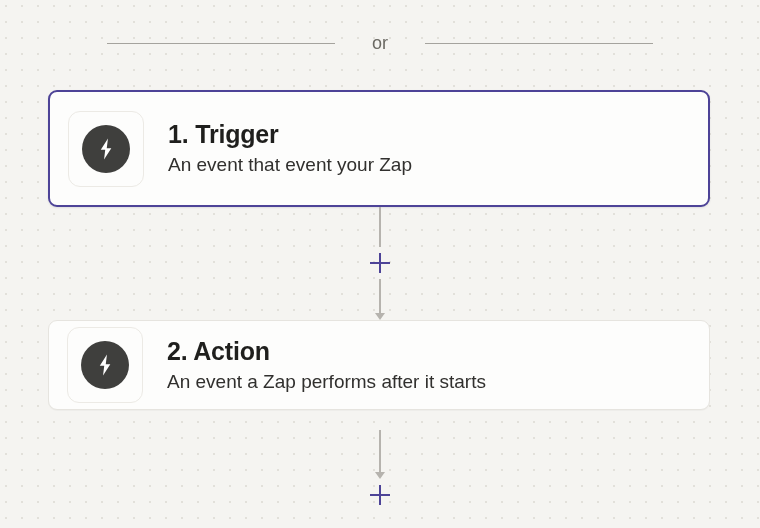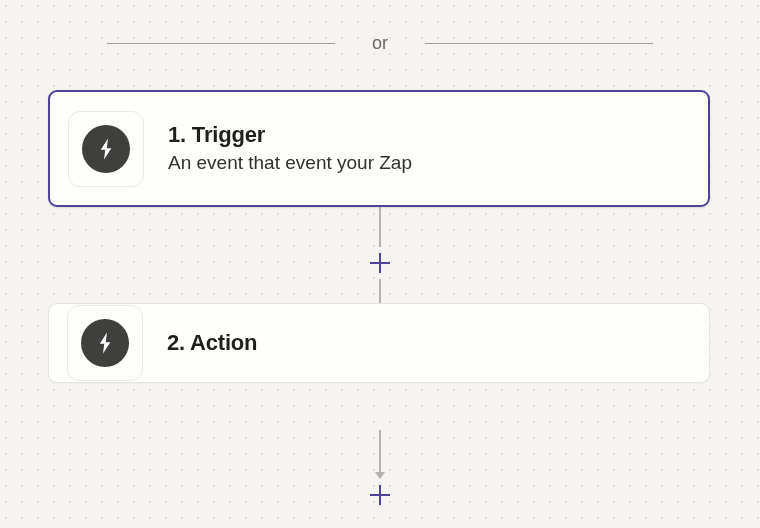--- a/index.html
+++ b/index.html
@@ -66,22 +66,22 @@
     align-items: center;
     padding: 20px 18px;
   }
   .step-card.selected {
     top: 90px;
     height: 117px;
     border: 2px solid #4d4397;
     box-shadow: 0 1px 2px rgba(30,28,60,0.10);
   }
   .step-card.plain {
-    top: 303px;
-    height: 80px;
+    top: 320px;
+    height: 90px;
     border: 1px solid #e6e4df;
     box-shadow: 0 1px 1px rgba(0,0,0,0.03);
   }
 
   .app-icon-tile {
     width: 74px;
     height: 74px;
     flex: 0 0 auto;
     border: 1px solid #eceae5;
     border-radius: 12px;
@@ -102,21 +102,21 @@
   .bolt-circle svg { display: block; }
 
   .step-text {
     margin-left: 24px;
     display: flex;
     flex-direction: column;
     justify-content: center;
     gap: 4px;
   }
   .step-title {
-    font-size: 22px;
+    font-size: 25px;
     font-weight: bold;
     color: #1f1f1d;
     line-height: 1.15;
     letter-spacing: -0.2px;
   }
   .step-subtitle {
     font-size: 19px;
     font-weight: normal;
     color: #31302e;
     line-height: 1.25;
@@ -212,20 +212,21 @@
   <div class="step-card plain">
     <div class="app-icon-tile">
       <div class="bolt-circle">
         <svg width="26" height="26" viewBox="0 0 24 24" aria-hidden="true">
           <path d="M13.8 2.2 L7.2 12.6 L11.3 12.6 L10.2 21.8 L16.9 11.2 L12.7 11.2 Z" fill="#ffffff"></path>
         </svg>
       </div>
     </div>
     <div class="step-text">
       <div class="step-title">2. Action</div>
+      <div class="step-subtitle">An event a Zap performs after it starts</div>
     </div>
   </div>
 
   <div class="connector bottom">
     <div class="conn-line tail"></div>
     <div class="conn-arrow"></div>
     <div class="plus-btn"></div>
   </div>
 
 </div>

